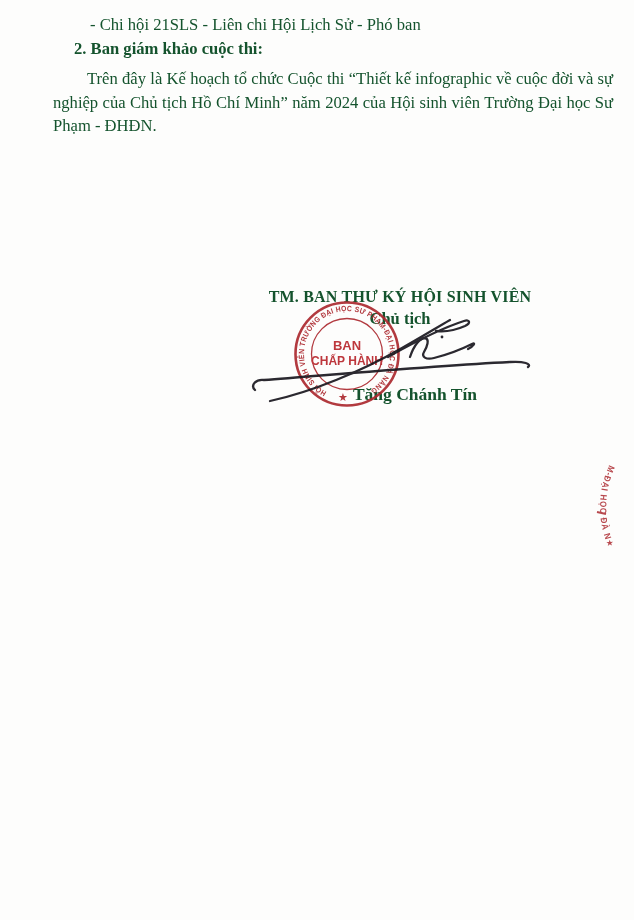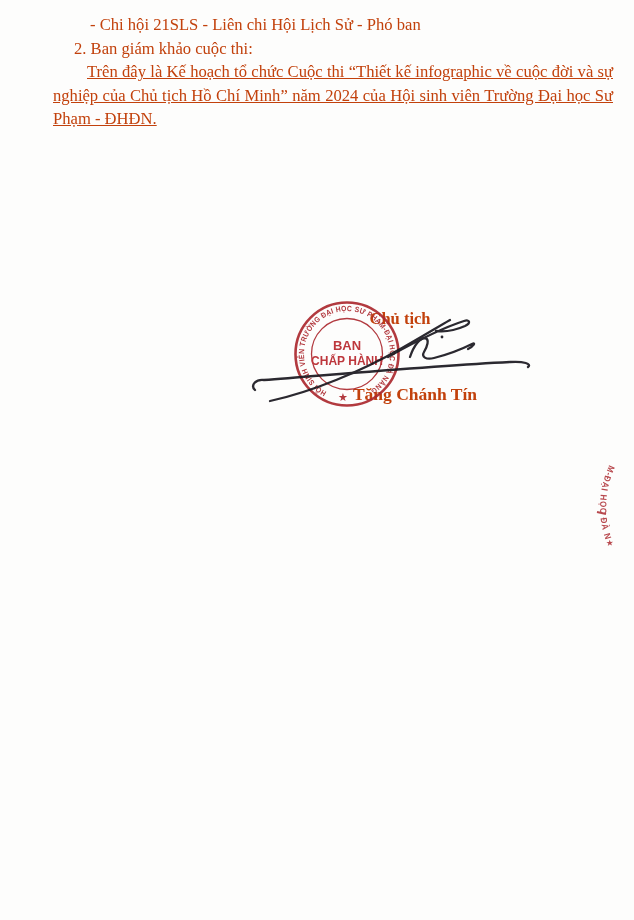--- a/index.html
+++ b/index.html
@@ -3,34 +3,34 @@
 <meta charset="utf-8">
 <style>
   html, body { margin: 0; padding: 0; background: #ffffff; }
   .page {
     position: relative;
     width: 634px;
     height: 920px;
     background: #fdfdfc;
     overflow: hidden;
     font-family: "Liberation Serif", "DejaVu Serif", serif;
-    color: #c2410c;
+    color: #14532d;
   }
   .textblock {
     position: absolute;
     left: 53px;
     top: 13px;
     width: 560px;
     font-size: 16.6px;
     line-height: 23.5px;
     text-align: justify;
   }
   .textblock p { margin: 0; text-indent: 37px; }
-  .textblock p.heading { font-weight: normal; text-indent: 21px; }
-  .textblock p.closing { text-indent: 34px; text-decoration: underline; }
+  .textblock p.heading { font-weight: bold; text-indent: 21px; }
+  .textblock p.closing { margin-top: 7px; text-indent: 34px; }
   .sig-org {
     position: absolute; left: 250px; top: 288px; width: 300px;
     text-align: center; font-weight: bold; font-size: 16px;
     letter-spacing: 0.2px; white-space: nowrap;
   }
   .sig-title {
     position: absolute; left: 250px; top: 309px; width: 300px;
     text-align: center; font-weight: bold; font-size: 16.5px;
   }
   .sig-name {
@@ -52,20 +52,21 @@
 <body>
 
 <div class="page">
 
   <div class="textblock">
     <p>- Chi hội 21SLS - Liên chi Hội Lịch Sử - Phó ban</p>
     <p class="heading">2. Ban giám khảo cuộc thi:</p>
     <p class="closing">Trên đây là Kế hoạch tổ chức Cuộc thi “Thiết kế infographic về cuộc đời và sự nghiệp của Chủ tịch Hồ Chí Minh” năm 2024 của Hội sinh viên Trường Đại học Sư Phạm - ĐHĐN.</p>
   </div>
 
+  <div class="sig-org">TM. BAN THƯ KÝ HỘI SINH VIÊN</div>
   <div class="sig-title">Chủ tịch</div>
   <div class="sig-name">Tăng Chánh Tín</div>
 
   <svg class="stamp-svg" viewBox="0 0 120 120">
     <circle cx="60" cy="60" r="51.5" fill="none" stroke="#ac2a30" stroke-width="2.6"></circle>
     <circle cx="60" cy="60" r="35.5" fill="none" stroke="#ac2a30" stroke-width="1.3"></circle>
     <defs>
       <path id="ring-path" d="M 39.8,98 A 43,43 0 1 1 80.2,98" fill="none"></path>
     </defs>
     <text font-size="7.6" font-weight="bold" fill="#ac2a30" letter-spacing="0.3">

